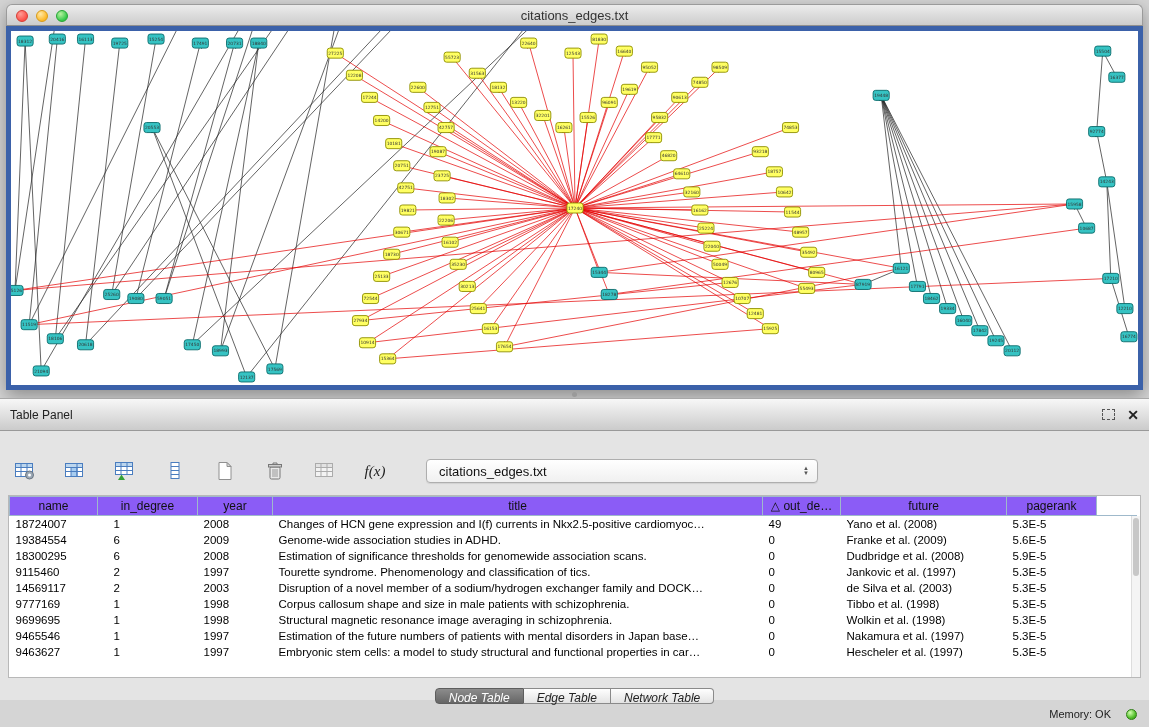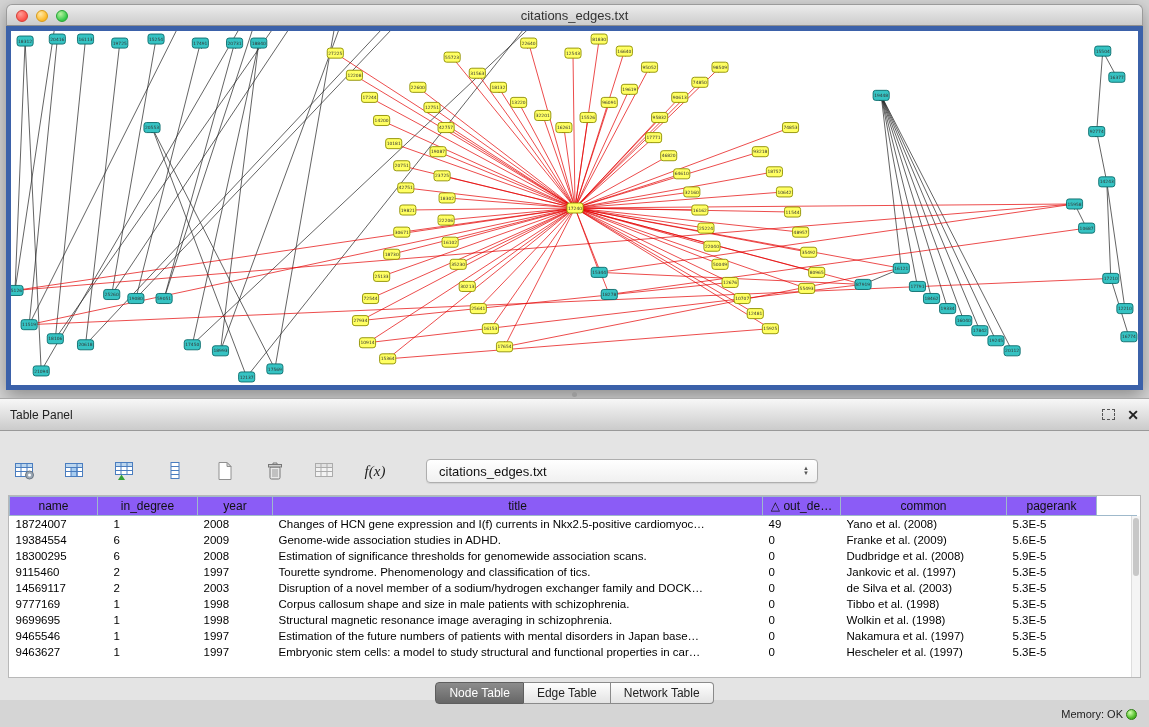--- a/index.html
+++ b/index.html
@@ -63,30 +63,30 @@
   td { font-size:11.5px; height:16px; line-height:16px; padding-left:6px; color:#000;
        overflow:hidden; white-space:nowrap; }
   td.col1 { padding-left:16px; }
   .col0{width:88px;} .col1{width:100px;} .col2{width:75px;} .col3{width:490px;}
   .col4{width:78px;} .col5{width:166px;} .col6{width:90px;} .colF{width:40px;}
   .vscroll { position:absolute; top:20px; right:0; bottom:0; width:9px;
              background:#f4f4f4; border-left:1px solid #ddd; }
   .vscroll .thumb { margin:2px 1px; height:58px; border-radius:4px; background:#c7c7c7; }
 
   .tabs { position:absolute; bottom:6px; left:0; right:0; display:flex; justify-content:center; }
-  .tab { height:22px; line-height:19px; padding:0 13px; font-size:12px;
+  .tab { height:16px; line-height:19px; padding:0 13px; font-size:12px;
          border:1px solid #8a8a8a; border-left:none; color:#222;
-         background:linear-gradient(#fefefe,#e3e3e3); font-family:"Liberation Sans", sans-serif; }
+         background:linear-gradient(#fefefe,#e3e3e3); font-family:"Liberation Sans", sans-serif;font-style:italic; }
   .tab:first-child { border-left:1px solid #8a8a8a; border-radius:4px 0 0 4px; }
   .tab:last-child  { border-radius:0 4px 4px 0; }
   .tab.selected { background:linear-gradient(#8c8c8c,#666666); color:#fff; border-color:#5e5e5e; }
 
   
   .statusbar { position:absolute; right:12px; bottom:7px; display:flex; align-items:center;
-               gap:3px; font-size:11px; color:#222; }
+               gap:15px; font-size:11px; color:#222; }
   .memdot { width:11px; height:11px; border-radius:50%; border:1px solid #2c7d12;
             background:radial-gradient(circle at 35% 30%, #d2ffb0, #54c02c 60%, #2e8f14); }
 </style>
 </head>
 <body>
 
 <div class="window">
   <div class="titlebar">
     <div class="lights">
       <span class="light red"></span>
@@ -765,21 +765,21 @@
 
     <div class="table-wrap">
       <table>
         <thead>
             <tr>
               <th class="col0">name</th>
               <th class="col1">in_degree</th>
               <th class="col2">year</th>
               <th class="col3">title</th>
               <th class="col4">△ out_de…</th>
-              <th class="col5">common</th>
+              <th class="col5">future</th>
               <th class="col6">pagerank</th>
               <th class="colF"></th>
             </tr>
           </thead>
         <tbody>
             <tr>
               <td class="col0">18724007</td>
               <td class="col1">1</td>
               <td class="col2">2008</td>
               <td class="col3">Changes of HCN gene expression and I(f) currents in Nkx2.5-positive cardiomyoc…</td>

